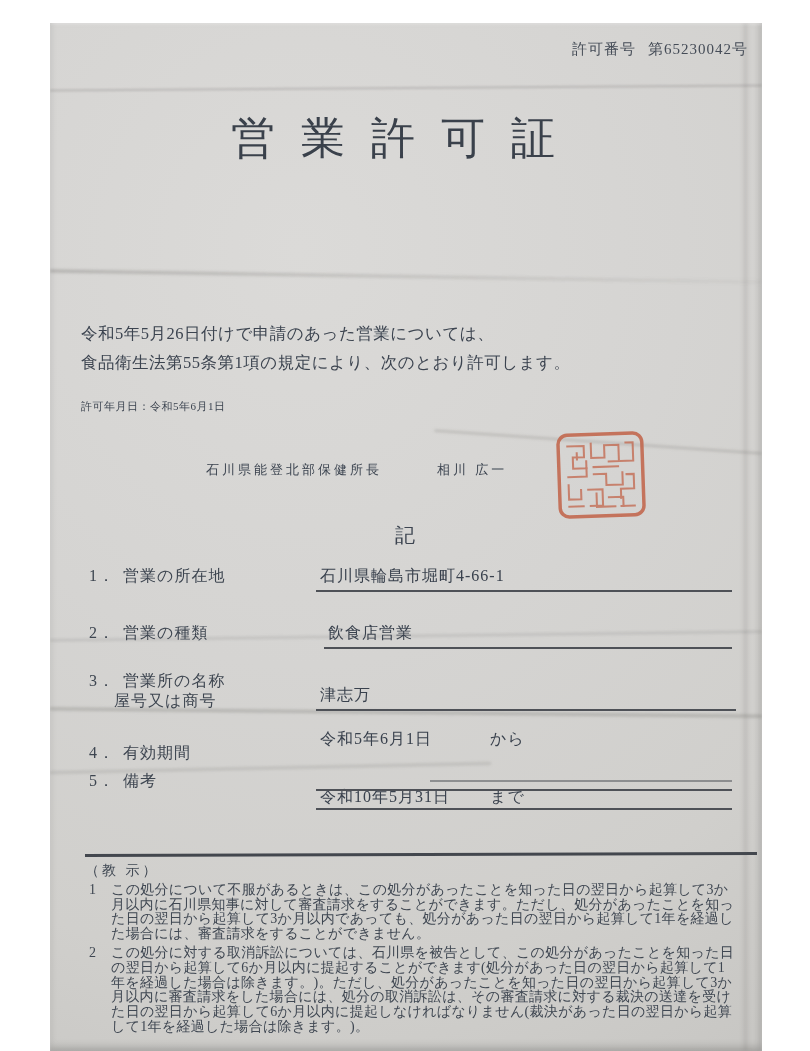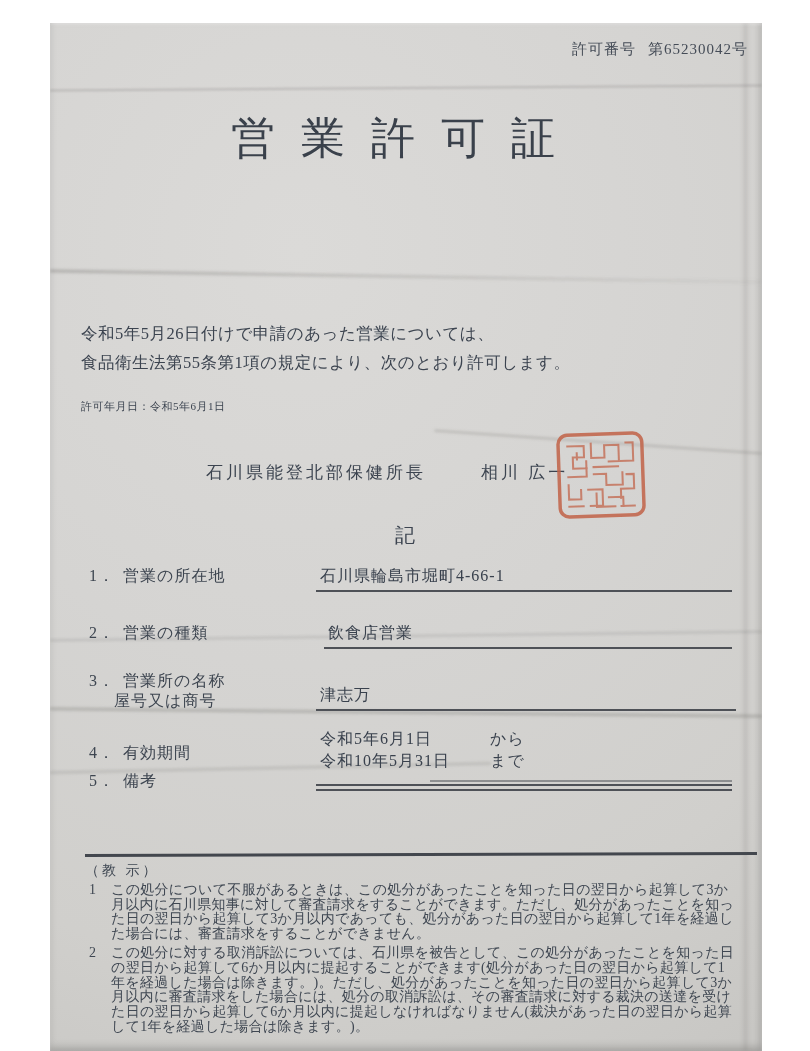--- a/index.html
+++ b/index.html
@@ -24,39 +24,39 @@
   .c7{left:694px;top:0;width:3px;height:100%;background:rgba(95,93,90,0.22);filter:blur(1.9px);}
 
   .permit-no{position:absolute;top:17px;right:14px;font-size:15px;letter-spacing:1px;color:#454c57;}
   .permit-no .gap{margin-left:12px;}
   .title{
     position:absolute;top:86px;left:0;width:100%;margin:0;text-align:center;
     font-size:44px;font-weight:500;letter-spacing:26px;color:#3a414b;
   }
   .body-text{position:absolute;left:31px;top:296px;font-size:16.5px;line-height:29px;letter-spacing:0.5px;}
   .permit-date{position:absolute;left:31px;top:376px;font-size:11px;letter-spacing:0.5px;}
-  .issuer-line{position:absolute;left:156px;top:438px;font-size:17px;letter-spacing:3px;white-space:nowrap;}
+  .issuer-line{position:absolute;left:156px;top:438px;font-size:13px;letter-spacing:3px;white-space:nowrap;}
   .issuer-name{margin-left:55px;}
   .seal{position:absolute;left:505px;top:407px;width:92px;height:90px;transform:rotate(-2deg);opacity:0.88;}
   .record-heading{position:absolute;top:499px;left:0;width:100%;text-align:center;font-size:20px;letter-spacing:2px;}
 
   .row{position:absolute;left:39px;width:643px;display:flex;font-size:16px;letter-spacing:1px;}
   .row-label{width:227px;flex-shrink:0;line-height:20px;color:#3d4550;}
   .row-label .no{margin-right:8px;}
   .label2{margin-left:25px;}
   .row-value{flex:1;border-bottom:2px solid #4e5157;padding:0 0 4px 4px;line-height:20px;color:#39414d;}
   .r1{top:543px;}
   .r2{top:600px;gap:8px;}
   .r3{top:648px;}
   .r3 .row-value{align-self:flex-end;width:416px;flex:none;}
   .r4{top:705px;}
   .r4 .row-label{padding-top:15px;}
   .vstack{flex:1;}
   .vline{line-height:22px;padding-left:4px;color:#39414d;}
-  .vline.underlined{border-bottom:2px solid #4e5157;padding-bottom:12px;}
+  .vline.underlined{border-bottom:2px solid #4e5157;padding-bottom:0;margin-top:36px;}
   .vdate{display:inline-block;min-width:170px;}
   .r5{top:748px;}
   .extra-line{position:absolute;left:380px;top:757px;width:302px;height:2px;background:rgba(72,75,81,0.5);}
 
   .rule{position:absolute;left:35px;top:830px;width:672px;height:2.5px;background:#43474e;transform:rotate(-0.15deg);}
   .notice{position:absolute;left:35px;top:841px;width:652px;font-size:14px;line-height:14.8px;color:#3f4752;letter-spacing:0.3px;}
   .notice-heading{margin-bottom:4px;letter-spacing:3px;}
   .notice-item{display:flex;margin-bottom:4px;}
   .n-no{width:22px;flex-shrink:0;padding-left:4px;}
   .n-text{flex:1;}

